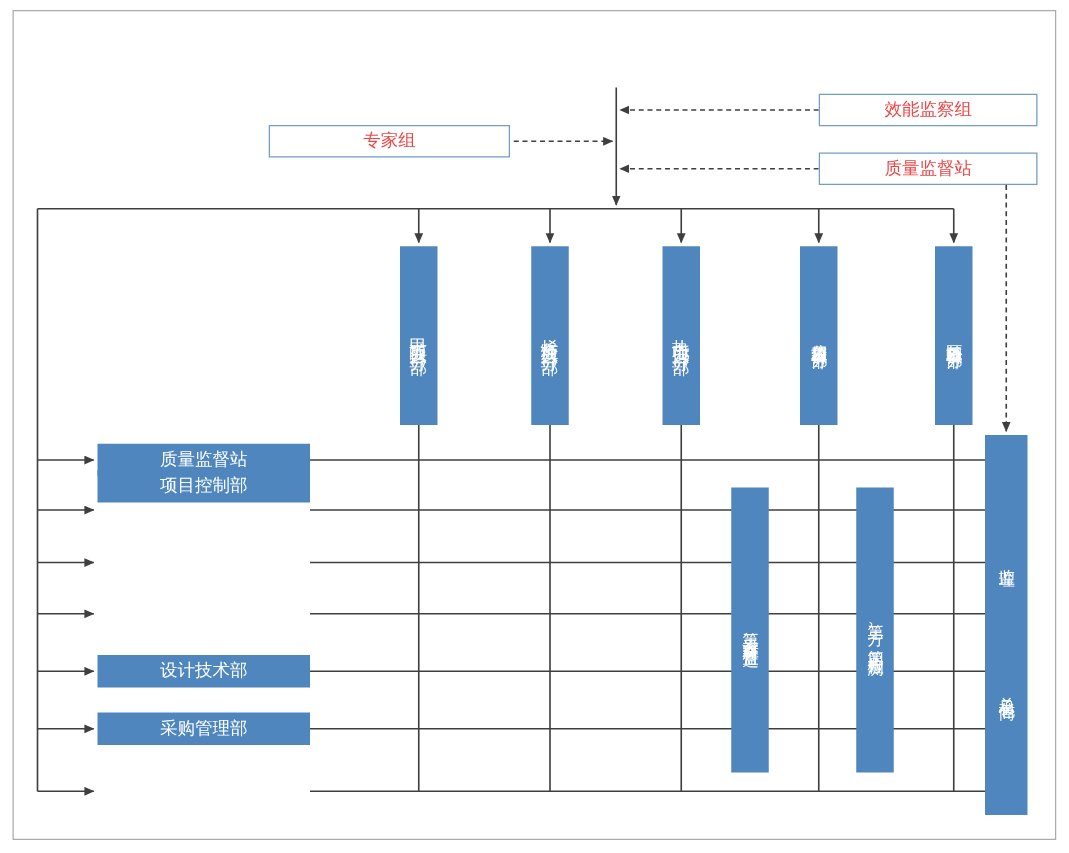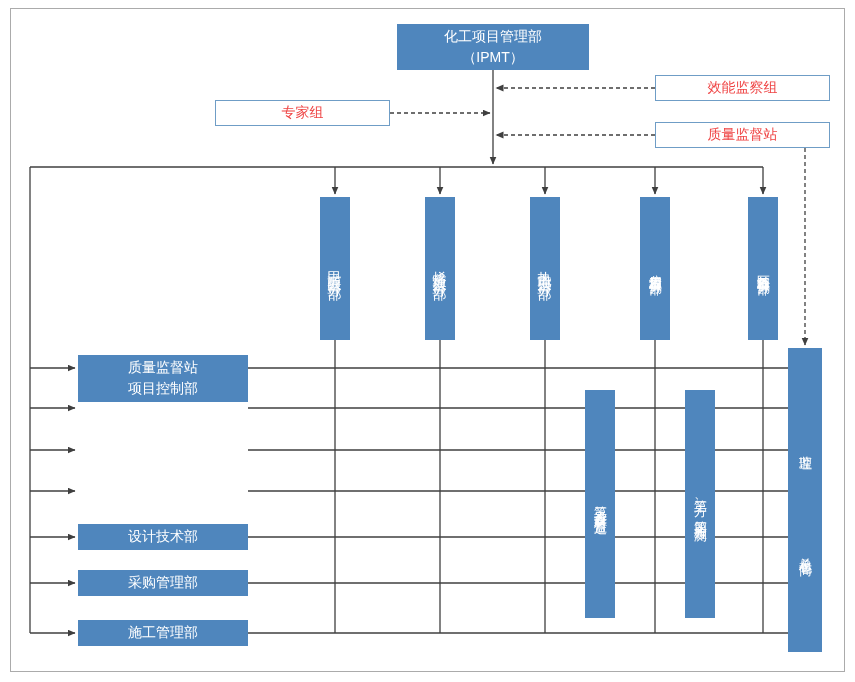--- a/index.html
+++ b/index.html
@@ -13,21 +13,21 @@
   .connectors .dashed line { stroke-dasharray:4 3; }
   .connectors marker path { fill:var(--line-dark,#3f3f3f); }
 
   .box { position:absolute; display:flex; align-items:center; justify-content:center;
          text-align:center; }
   .blue { background:var(--box-blue,#4f86bd); color:#fff; }
   .white { background:#fff; border:1px solid var(--outline-blue,#6f9dc6); color:#ef4444; font-size:14px; }
 
   .ipmt { left:397px; top:24px; width:192px; height:46px; flex-direction:column;
           font-size:14px; line-height:1.5; }
-  .g-exp { left:215px; top:100px; width:175px; height:26px; }
+  .g-exp { left:215px; top:100px; width:193px; height:26px; }
   .g-eff { left:655px; top:75px;  width:175px; height:26px; }
   .g-qs  { left:655px; top:122px; width:175px; height:26px; }
 
   .vbox { writing-mode:vertical-rl; text-orientation:upright; letter-spacing:3px; font-size:14px; }
   .col  { top:197px; width:30px; height:143px; }
   .col1 { left:320px; } .col2 { left:425px; } .col3 { left:530px; }
   .col4 { left:640px; letter-spacing:1px; font-size:13px; }
   .col5 { left:748px; letter-spacing:1px; font-size:13px; }
 
   .dept { left:78px; width:170px; height:26px; font-size:14px; }
@@ -92,40 +92,35 @@
       <line x1="248" y1="368" x2="788" y2="368"></line>
       <line x1="248" y1="408" x2="788" y2="408"></line>
       <line x1="248" y1="450" x2="788" y2="450"></line>
       <line x1="248" y1="491" x2="788" y2="491"></line>
       <line x1="248" y1="537" x2="788" y2="537"></line>
       <line x1="248" y1="583" x2="788" y2="583"></line>
       <line x1="248" y1="633" x2="788" y2="633"></line>
     </g>
   </svg>
 
-  <div class="box blue ipmt">
-    <div>化工项目管理部</div>
-    <div>（IPMT）</div>
-  </div>
 
   <div class="box white g-exp">专家组</div>
   <div class="box white g-eff">效能监察组</div>
   <div class="box white g-qs">质量监督站</div>
 
   <div class="box blue vbox col col1">甲醇项目分部</div>
   <div class="box blue vbox col col2">烯烃项目分部</div>
   <div class="box blue vbox col col3">热电项目分部</div>
   <div class="box blue vbox col col4">公用工程项目分部</div>
   <div class="box blue vbox col col5">区外工程项目分部</div>
 
   <div class="box blue dept dept1">质量监督站</div>
   <div class="box blue dept dept2">项目控制部</div>
   <div class="box blue dept dept5">设计技术部</div>
   <div class="box blue dept dept6">采购管理部</div>
-  <div class="box blue dept dept7">施工管理部</div>
 
   <div class="box blue vbox tp tp1">第三方设备材料监造</div>
   <div class="box blue vbox tp tp2">第三方、第四方检测</div>
 
   <div class="box blue sup">
     <span>监理</span>
     <span>总承包商</span>
   </div>
 </div>
 

